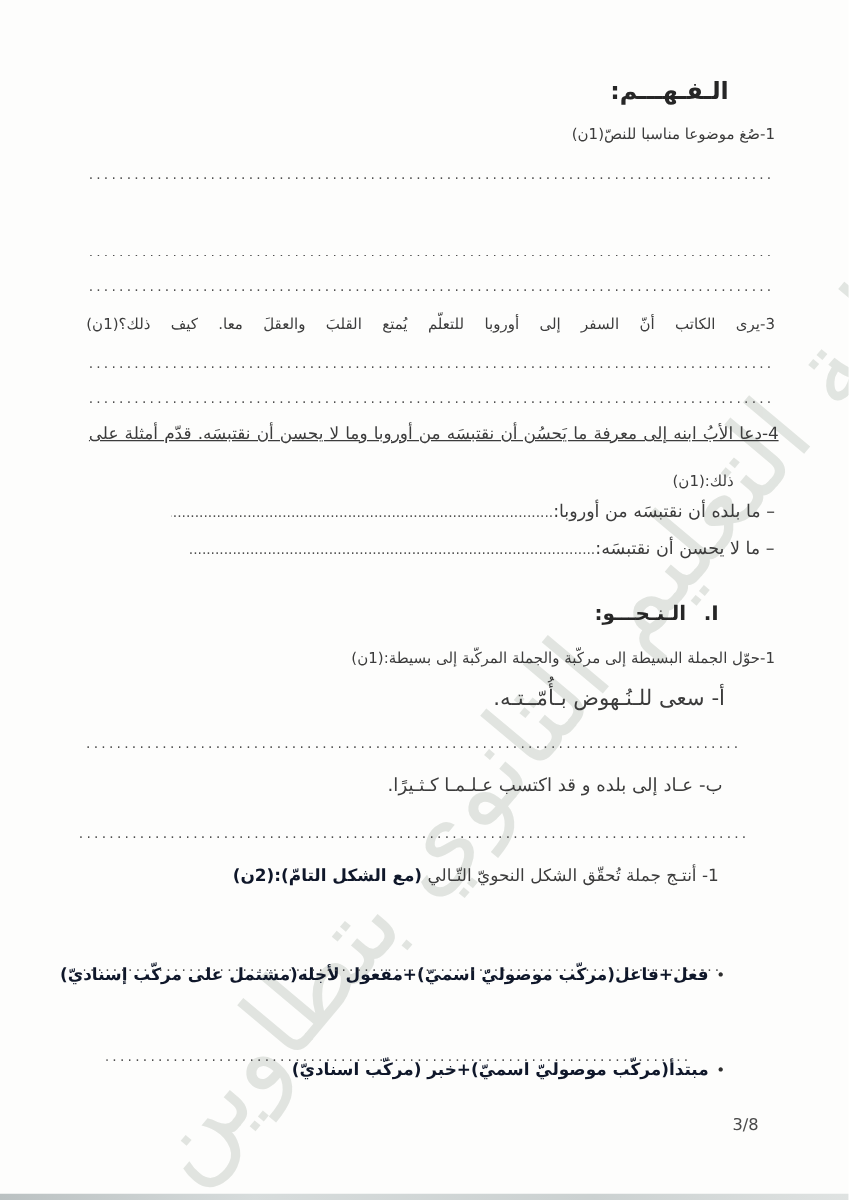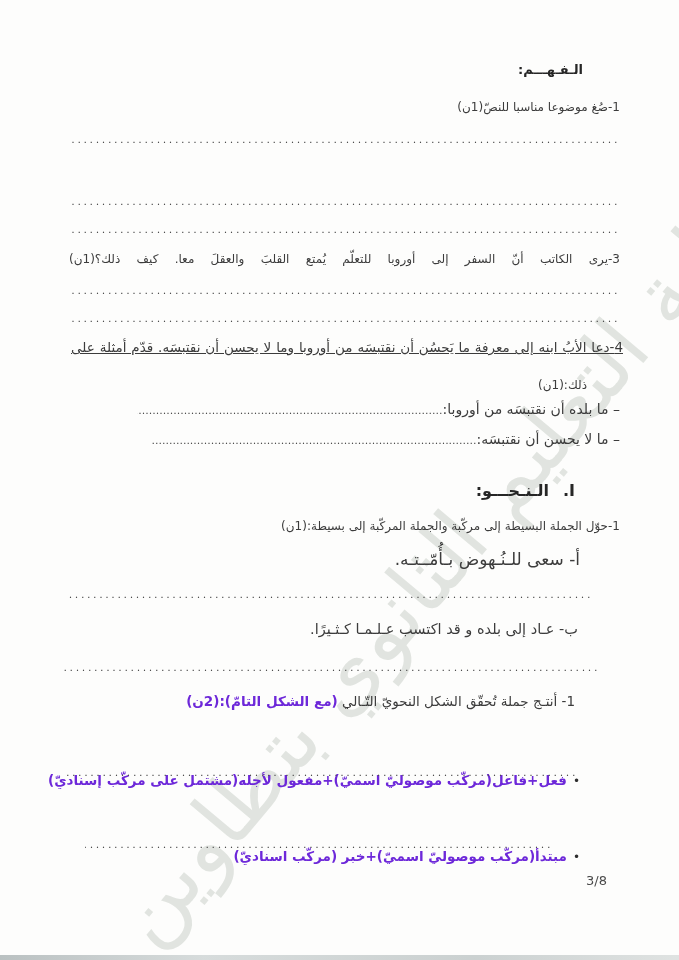--- a/index.html
+++ b/index.html
@@ -8,58 +8,58 @@
     width:679px; height:960px;
     background:#fdfdfc;
     overflow:hidden;
     direction:rtl;
     font-family:"DejaVu Sans", sans-serif;
     color:#3c3c3c;
   }
   .abs { position:absolute; z-index:2; }
   .qline { font-size:12px; line-height:22px; white-space:nowrap; }
   .small { font-size:13.5px; }
-  .heading { font-weight:bold; font-size:13px; color:#262626; letter-spacing:0; white-space:nowrap; }
+  .heading { font-weight:bold; font-size:19px; color:#262626; letter-spacing:0; white-space:nowrap; }
   .stretch {
     white-space:nowrap;
     text-align:justify;
     text-align-last:justify;
     overflow:hidden;
   }
   .dotline {
     font-size:11px; line-height:13px; height:13px;
     letter-spacing:2.6px; color:#4e4e4e;
     overflow:hidden; white-space:nowrap;
   }
   .fillline {
     white-space:nowrap; overflow:hidden;
     font-size:14px; line-height:20px; height:22px;
   }
   .fillline .dots {
     font-size:11px; letter-spacing:2.6px; color:#4e4e4e;
   }
-  .bold { font-weight:bold; color:#6d28d9; }
+  .bold { font-weight:bold; color:#0f172a; }
   .bullet-row { white-space:nowrap; font-size:13.5px; line-height:22px;margin-top:47px; }
   .bullet-glyph { font-size:12px; margin-left:6px; color:#2e2e2e; }
   .numeral { font-weight:bold; margin-left:14px; color:#262626; }
   .watermark {
     position:absolute; z-index:1;
     top:158px; right:-34px;
     transform-origin:100% 0%;
     transform:rotate(-50deg);
     font-size:84px;
     color:#cbd1ca;
     opacity:0.55;
     white-space:nowrap;
     pointer-events:none;
   }
   .page-number {
     position:absolute; z-index:2;
     direction:ltr;
-    font-size:13px; color:#4a4a4a;
+    font-size:13px; color:#4a4a4a;margin-top:20px;
   }
   .scan-edge {
     position:absolute; z-index:3;
     left:0; bottom:0; width:100%; height:5px;
     background:linear-gradient(to right,#aeb6b7,#d0d6d6 30%,#c2c9c9 70%,#dadedd);
     opacity:0.85;
   }
 </style>
 </head>
 <body>

